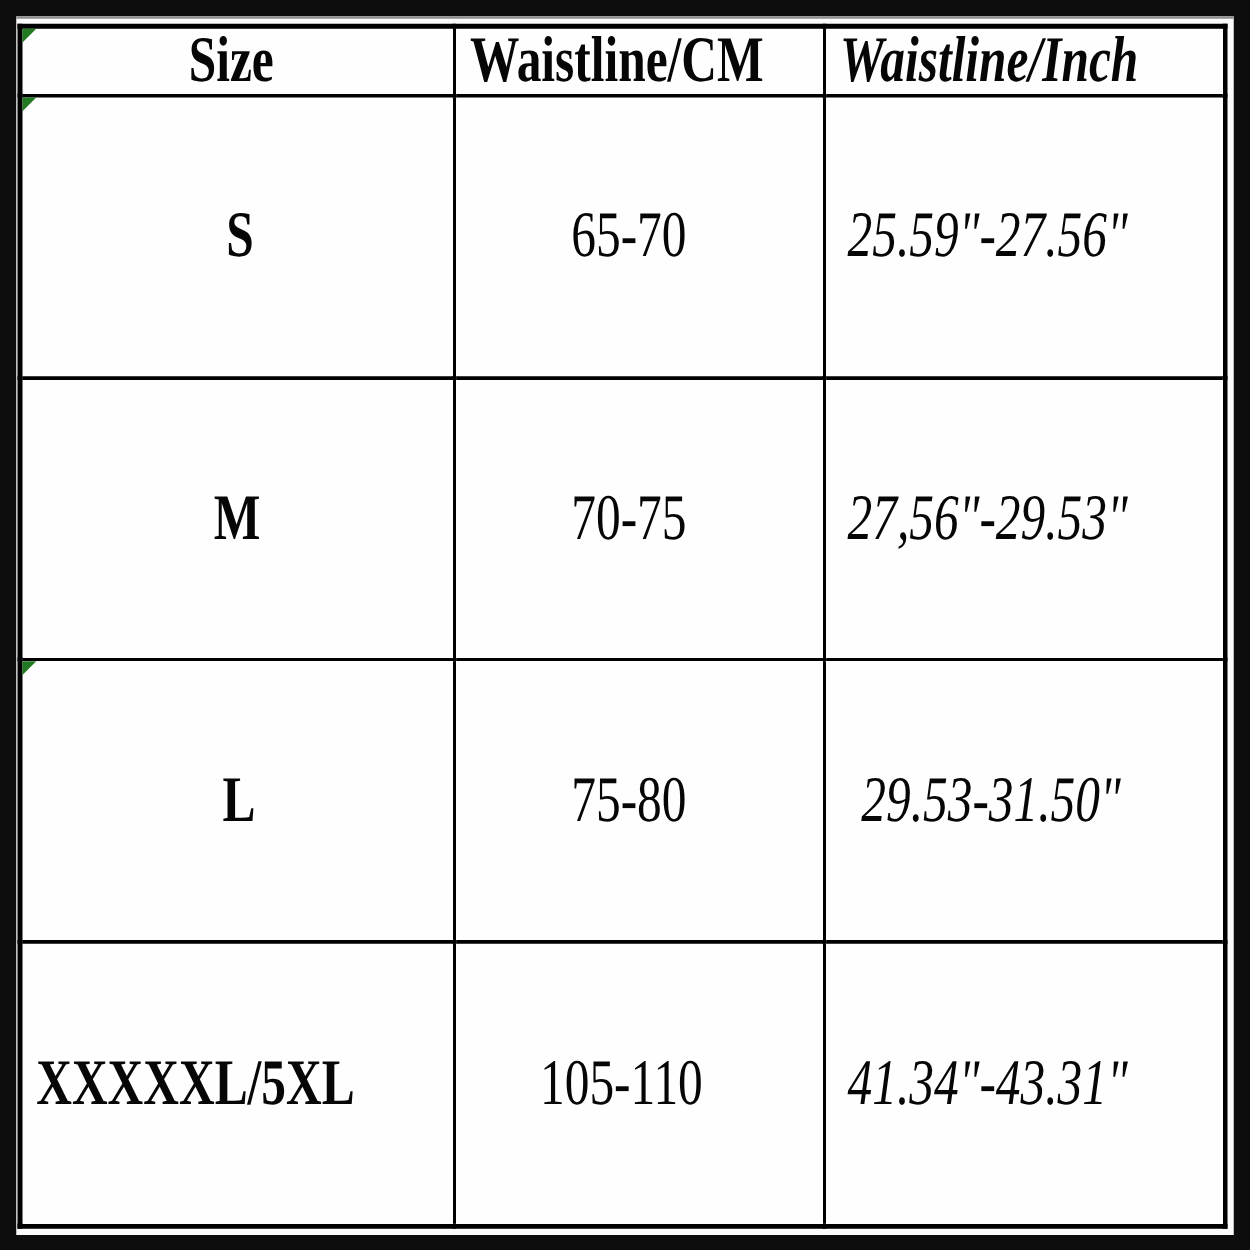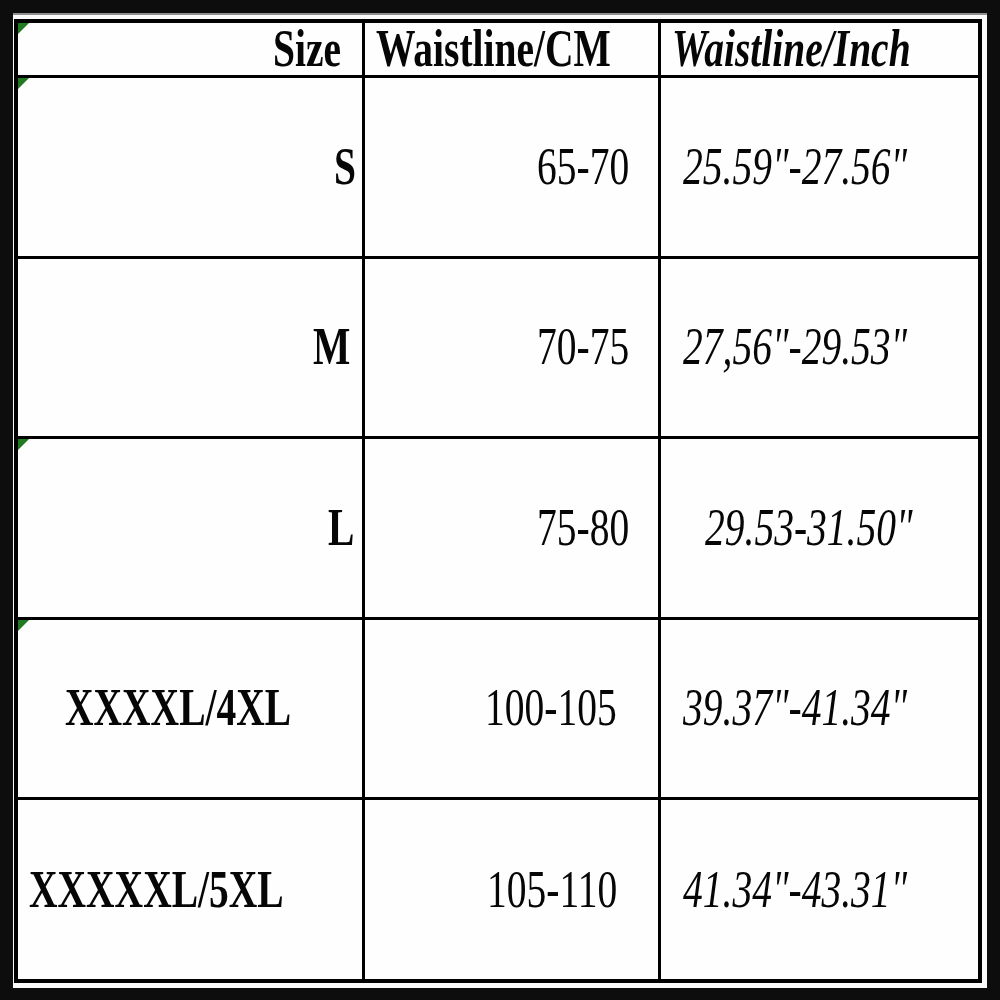--- a/index.html
+++ b/index.html
@@ -24,21 +24,21 @@
     border-collapse: collapse;
     table-layout: fixed;
     border: 4px solid #000;
     font-size: 52px;
     color: #060606;
   }
   th, td {
     border: 3px solid #000;
     position: relative;
     vertical-align: middle;
-    text-align: right;
+    text-align: center;
     padding: 0 0 0 11px;
     background: #fefefe;
     line-height: 1;
     overflow: hidden;
   }
   th { font-weight: bold; }
   td.col-size { font-weight: bold; }
   td.col-cm, td.col-inch { font-weight: normal; }
   .c1 { width: 36.2%; }
   .c2 { width: 30.6%; }
@@ -80,24 +80,19 @@
           <td class="col-size c1"><span class="txt">M</span></td>
           <td class="col-cm c2"><span class="txt">70-75</span></td>
           <td class="col-inch c3"><span class="txt">27,56"-29.53"</span></td>
         </tr>
         <tr>
           <td class="col-size c1"><span class="flag" style="border-top-color: rgb(33, 122, 33);"></span><span class="txt">L</span></td>
           <td class="col-cm c2"><span class="txt">75-80</span></td>
           <td class="col-inch c3"><span class="txt">29.53-31.50"</span></td>
         </tr>
         <tr>
-          <td class="col-size c1"><span class="flag" style="border-top-color: rgb(33, 122, 33);"></span><span class="txt">XXXXL/4XL</span></td>
-          <td class="col-cm c2"><span class="txt">100-105</span></td>
-          <td class="col-inch c3"><span class="txt">39.37"-41.34"</span></td>
-        </tr>
-        <tr>
           <td class="col-size c1"><span class="txt">XXXXXL/5XL</span></td>
           <td class="col-cm c2"><span class="txt">105-110</span></td>
           <td class="col-inch c3"><span class="txt">41.34"-43.31"</span></td>
         </tr>
       </tbody>
   </table>
 </div>
 
 </body></html>

